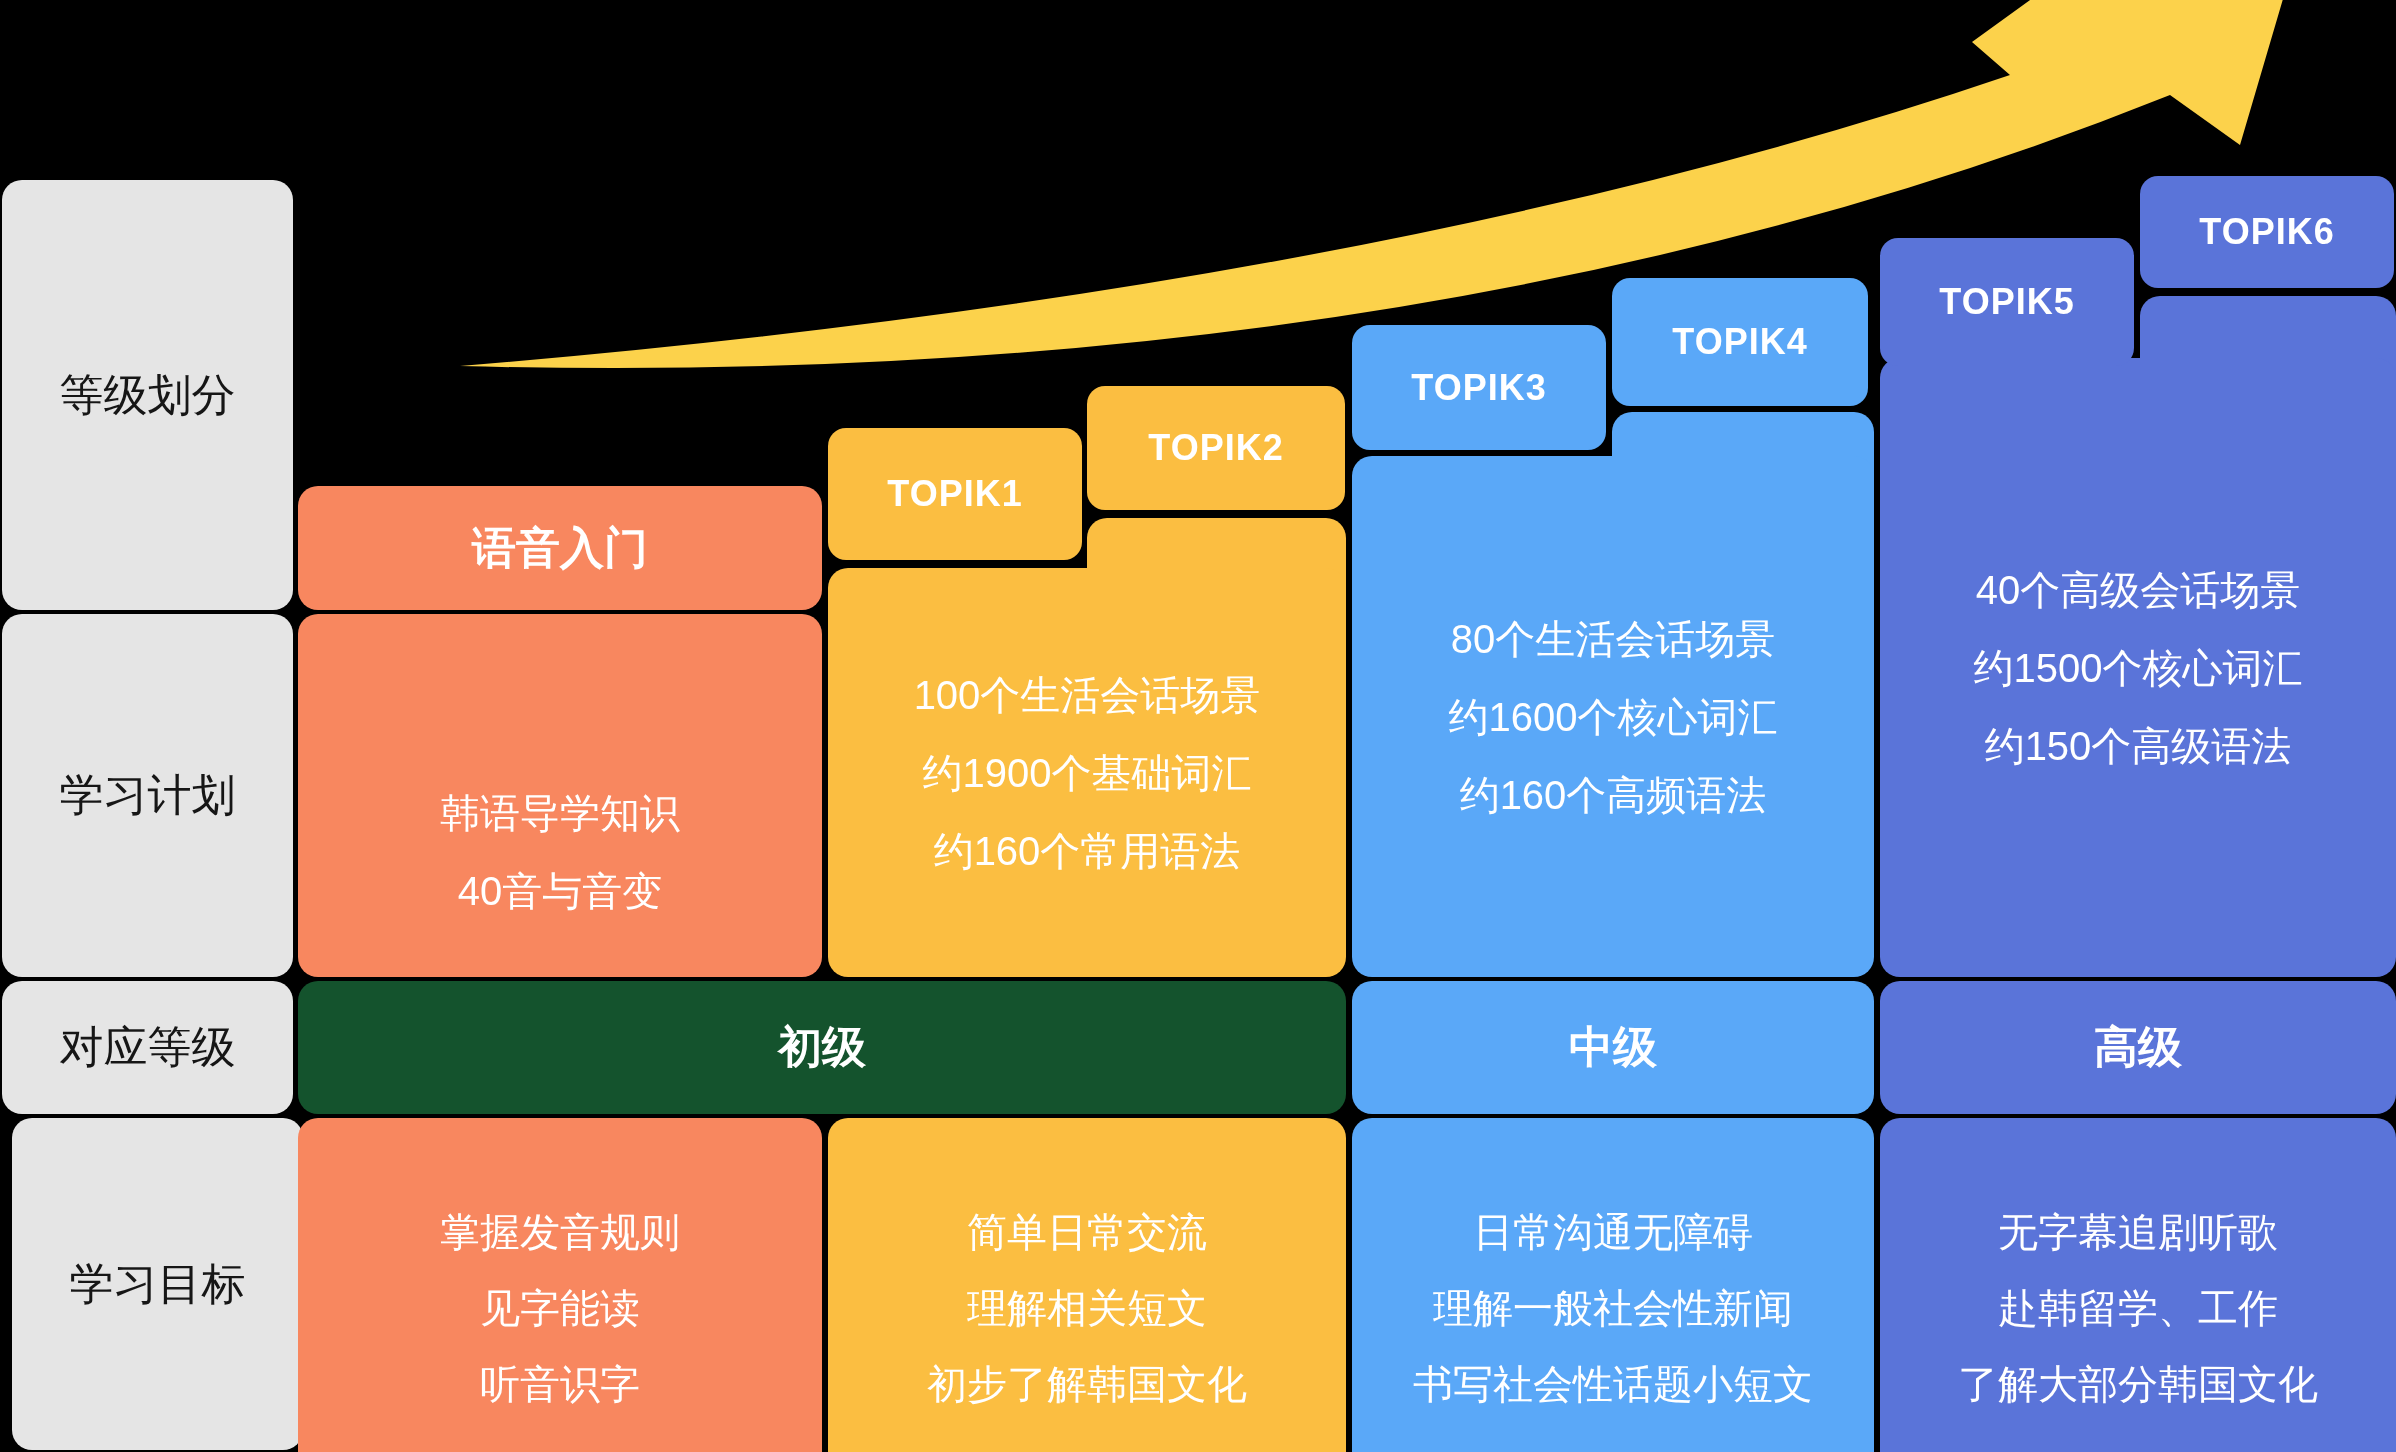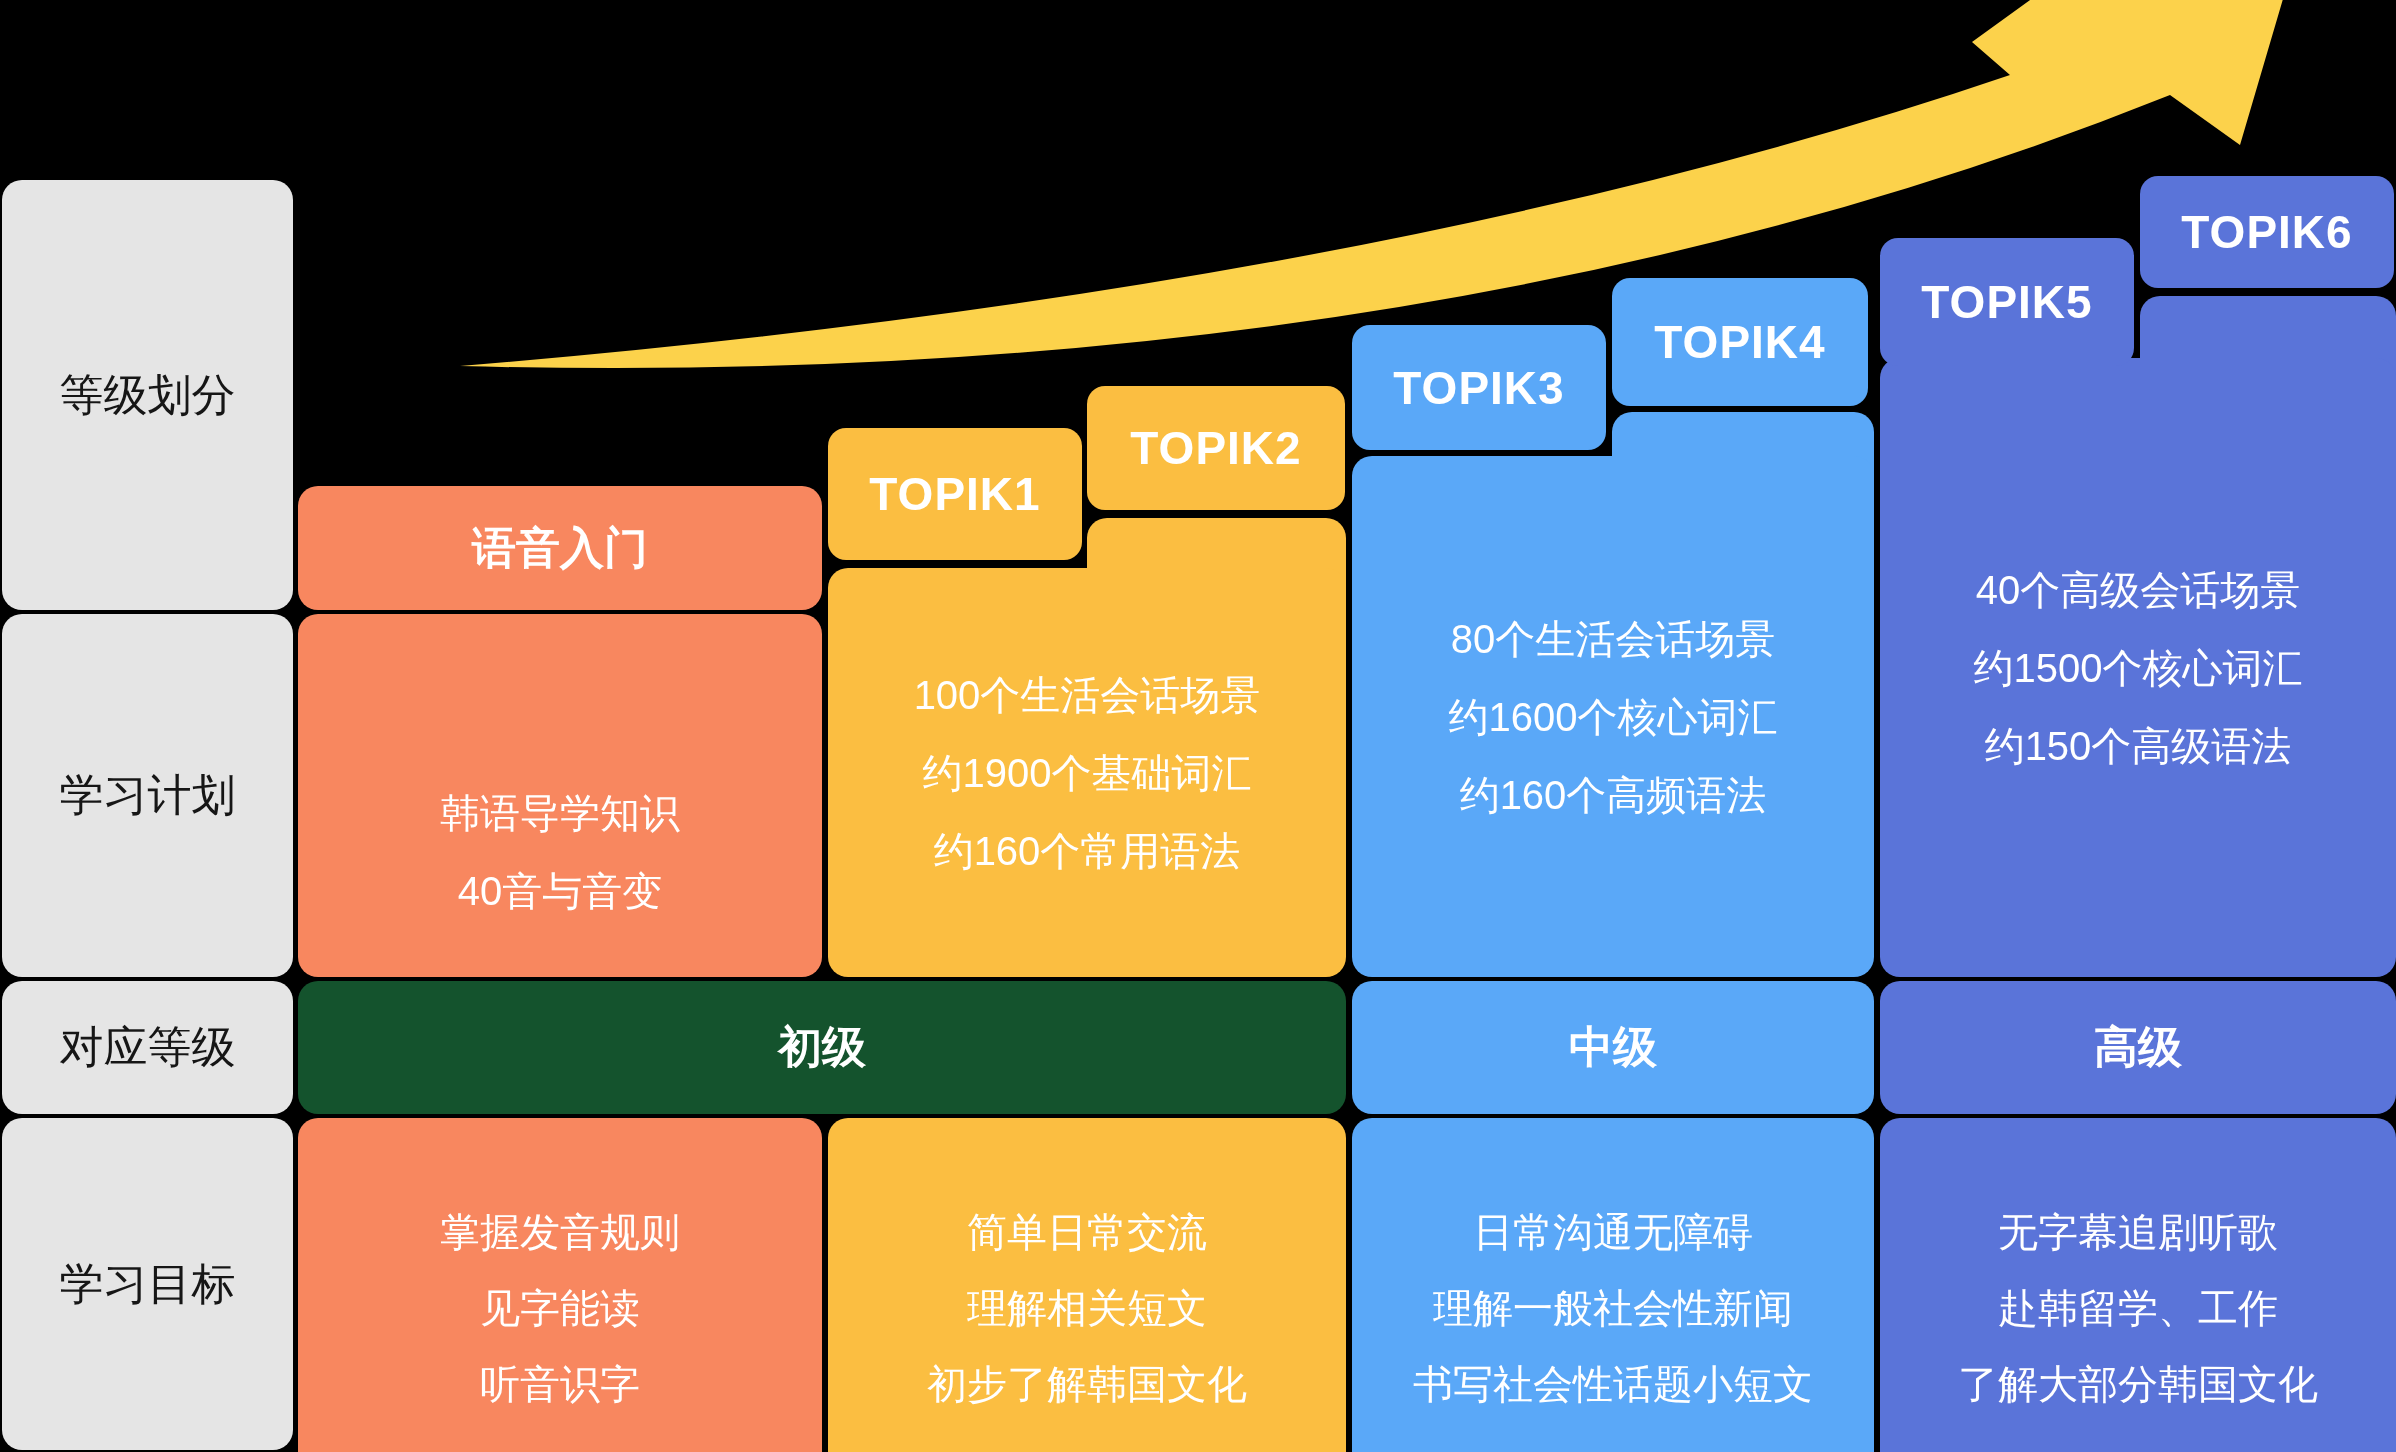--- a/index.html
+++ b/index.html
@@ -4,21 +4,21 @@
 <style>
   html,body{margin:0;padding:0;background:#000;}
   .canvas{
     position:relative;width:2396px;height:1452px;background:#000000;
     overflow:hidden;font-family:"Liberation Sans","DejaVu Sans",sans-serif;
   }
   .arrow-svg{position:absolute;left:0;top:0;width:2396px;height:1452px;pointer-events:none;}
   .blk{position:absolute;border-radius:20px;display:flex;flex-direction:column;
        align-items:center;justify-content:center;box-sizing:border-box;text-align:center;}
   .badge{position:absolute;border-radius:18px;display:flex;align-items:center;justify-content:center;
-       color:#fff;font-weight:bold;font-size:46px;letter-spacing:1px;}
+       color:#fff;font-weight:bold;font-size:36px;letter-spacing:1px;}
   .step{position:absolute;border-radius:20px;}
   .label{background:#e5e5e5;color:#161616;font-size:44px;font-weight:500;}
   .salmon{background:#F8875F;}
   .amber{background:#FBBE41;}
   .lorange{background:#14532d;}
   .blue{background:#5AA8F8;}
   .indigo{background:#5A74D9;}
   .wtext{color:#ffffff;font-weight:400;font-size:40px;line-height:78px;}
   .goal .line{line-height:76px;}
   .hdr{color:#ffffff;font-weight:bold;font-size:44px;}
@@ -42,21 +42,21 @@
 
   <div class="blk label" style="left:2px;top:180px;width:291px;height:430px;">
     <span>等级划分</span>
   </div>
   <div class="blk label" style="left:2px;top:614px;width:291px;height:363px;">
     <span>学习计划</span>
   </div>
   <div class="blk label" style="left:2px;top:981px;width:291px;height:133px;">
     <span>对应等级</span>
   </div>
-  <div class="blk label" style="left:2px;top:1118px;width:291px;height:332px;justify-content:center;">
+  <div class="blk label" style="left:12px;top:1118px;width:291px;height:332px;justify-content:center;">
     <span>学习目标</span>
   </div>
 
   <div class="blk salmon hdr" style="left:298px;top:486px;width:524px;height:124px;">
     <span>语音入门</span>
   </div>
   <div class="blk salmon wtext" style="left:298px;top:614px;width:524px;height:363px;padding-top:112px;">
     <div class="line">韩语导学知识</div>
     <div class="line">40音与音变</div>
   </div>

